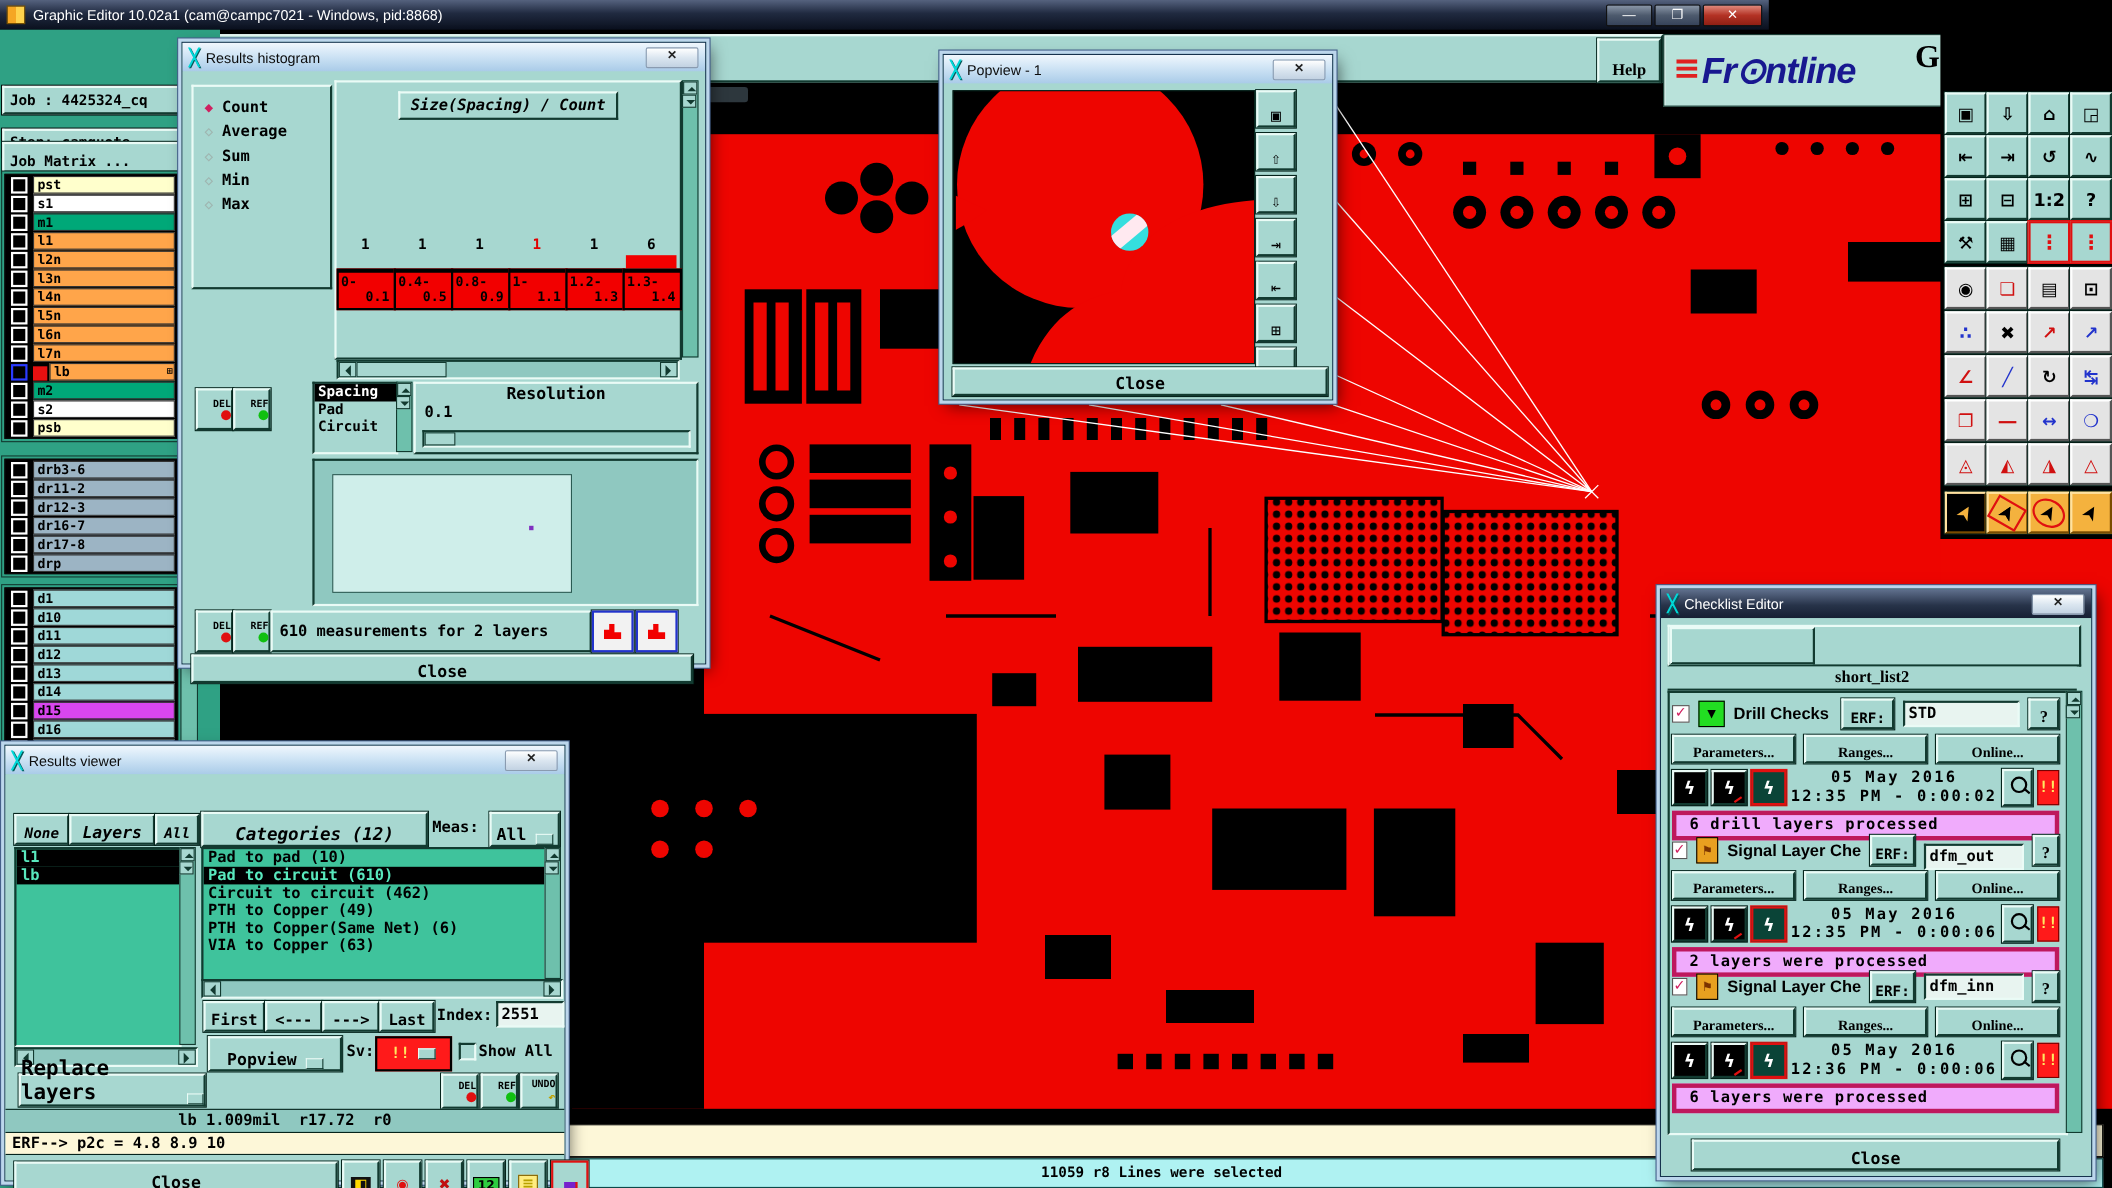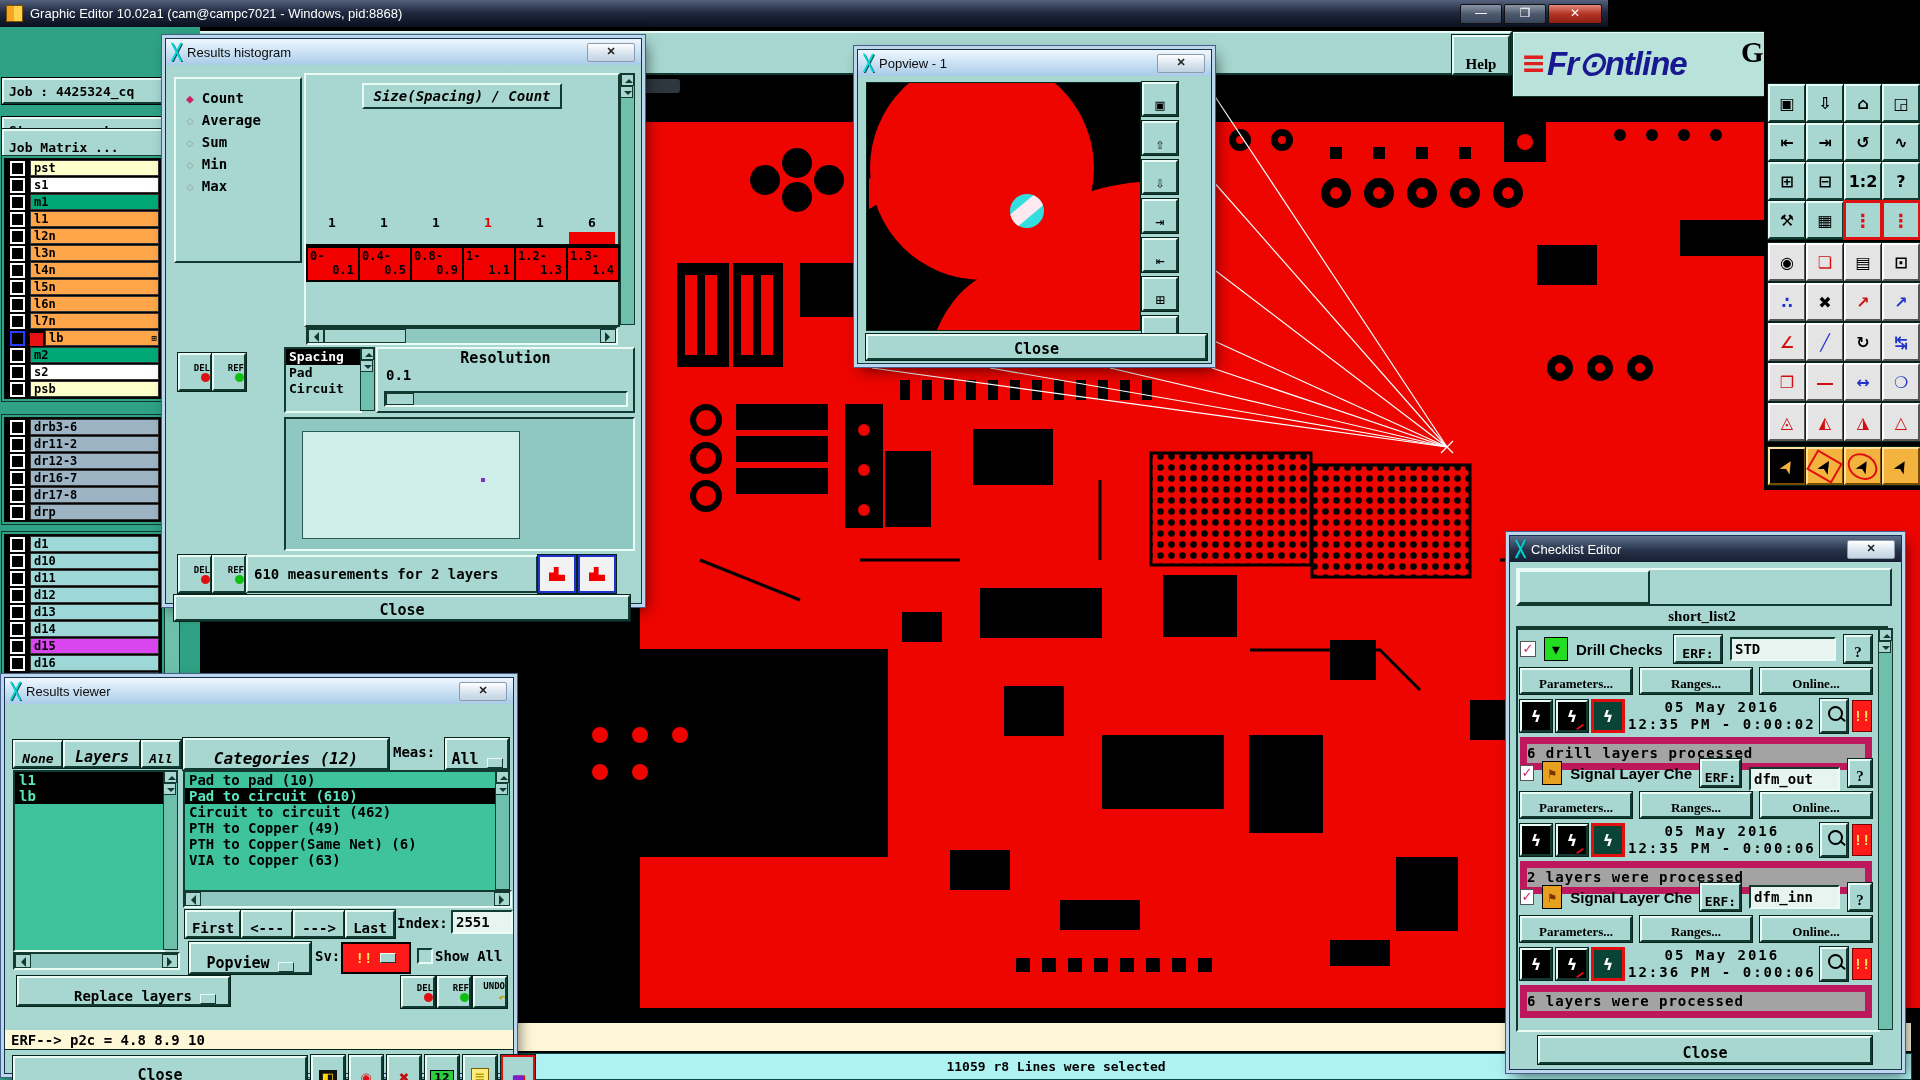--- a/index.html
+++ b/index.html
@@ -119,22 +119,22 @@
     font:bold 14px/20px "DejaVu Sans Mono",monospace;padding:0 3px;}
   .runbtn{width:28px;height:28px;display:flex;align-items:center;justify-content:center;
     border:2px solid;border-color:#eafbf6 #123a30 #123a30 #eafbf6;box-shadow:0 0 0 1px #05241c;
     font:bold 16px "DejaVu Sans",sans-serif;}
   .run1{background:#000;color:#fff;}
   .run2{background:#000;color:#fff;position:relative;}
   .run2::after{content:"";position:absolute;right:2px;bottom:2px;width:8px;height:2px;background:#e01010;transform:rotate(-35deg);}
   .run3{background:#0a4437;color:#fff;border-color:#e01010;box-shadow:0 0 0 1px #e01010;}
   .cl-bang{background:#ff1a1a;color:#ffe860;border:1px solid #700;font:bold 14px/30px "DejaVu Sans Mono",monospace;
     width:22px;text-align:center;}
-  .cl-status{background:#a3a3a3;border:7px solid #be185d;font:bold 14px/19px "DejaVu Sans Mono",monospace;
-    padding-left:0;letter-spacing:1px;white-space:pre;}
+  .cl-status{background:#f0abfc;border:4px solid #be185d;font:bold 14px/19px "DejaVu Sans Mono",monospace;
+    padding-left:12px;letter-spacing:1px;white-space:pre;}
   .cl-date{font:bold 14px/17px "DejaVu Sans Mono",monospace;letter-spacing:2px;text-align:center;white-space:pre;}
   .mag{position:relative;width:30px;height:30px;}
   .mag::before{content:"";position:absolute;left:6px;top:5px;width:11px;height:11px;border:2px solid #000;border-radius:50%;}
   .mag::after{content:"";position:absolute;left:17px;top:17px;width:7px;height:2px;background:#000;transform:rotate(40deg);}
   
   .tbtn{width:34px;height:34px;background:#a7d7d0;border:2px solid;border-color:#eafbf6 #123a30 #123a30 #eafbf6;
     box-shadow:0 0 0 1px #05241c;display:flex;align-items:center;justify-content:center;
     font:bold 16px "DejaVu Sans",sans-serif;color:#000;position:absolute;}
   .tbtn.gray{background:#e4e4e4;border-color:#ffffff #555 #555 #ffffff;}
   .tbtn.tl-red{border-color:#e01010;box-shadow:0 0 0 1px #e01010;color:#e01010;font-size:18px;}
@@ -930,37 +930,38 @@
           <span class="ddmark"></span>
       </div>
       <span class="abs mb" style="left:310px;top:244px;font-size:14px;">Sv:</span>
       <div class="abs" style="left:336px;top:238px;width:66px;height:28px;background:#ff1a1a;border:2px solid #000;display:flex;align-items:center;justify-content:center;">
         <span class="mb" style="color:#ffe860;font-size:14px;">!!</span>
         <span class="ddmark"></span>
       </div>
       <span class="abs bin2" style="left:412px;top:244px;width:12px;height:12px;background:#a7d7d0;"></span>
       <span class="abs mb" style="left:430px;top:244px;font-size:14px;">Show All</span>
 
-      <div class="abs btn mb" style="left:12px;top:272px;width:166px;height:26px;font-size:14px;padding-left:43px;">
+      <div class="abs btn mb" style="left:12px;top:272px;width:166px;height:26px;font-size:19px;">
         <span>Replace layers</span>
           <span class="ddmark"></span>
       </div>
       <div class="abs btn minibtn" style="left:396px;top:272px;height:28px;">
         <span>DEL</span>
           <span class="dot" style="background:#e01010;"></span>
       </div>
       <div class="abs btn minibtn" style="left:432px;top:272px;height:28px;">
         <span>REF</span>
           <span class="dot" style="background:#10c010;"></span>
       </div>
       <div class="abs btn minibtn" style="left:468px;top:272px;height:28px;">
         <span>UNDO</span>
           <span style="color:#c0a000;font-size:11px;">↶</span>
       </div>
 
+      <div class="abs tt mb" style="left:0;top:304px;width:508px;height:20px;background:#8fc8c0;border-top:1px solid #05241c;border-bottom:1px solid #05241c;font-size:14px;white-space:pre;">lb 1.009mil  r17.72  r0</div>
       <div class="abs mb" style="left:0;top:326px;width:508px;height:20px;background:#fdf7d8;border-bottom:1px solid #05241c;font-size:14px;line-height:20px;padding-left:6px;box-sizing:border-box;">ERF--&gt; p2c = 4.8 8.9 10</div>
 
       <div class="abs btn mb" style="left:8px;top:352px;width:290px;height:26px;font-size:15px;">
         <span>Close</span>
       </div>
       <div class="abs" style="left:306px;top:351px;display:flex;gap:4px;">
 
       <div class="btn rvic rv-exit">
             <span>◧</span>
           </div>

